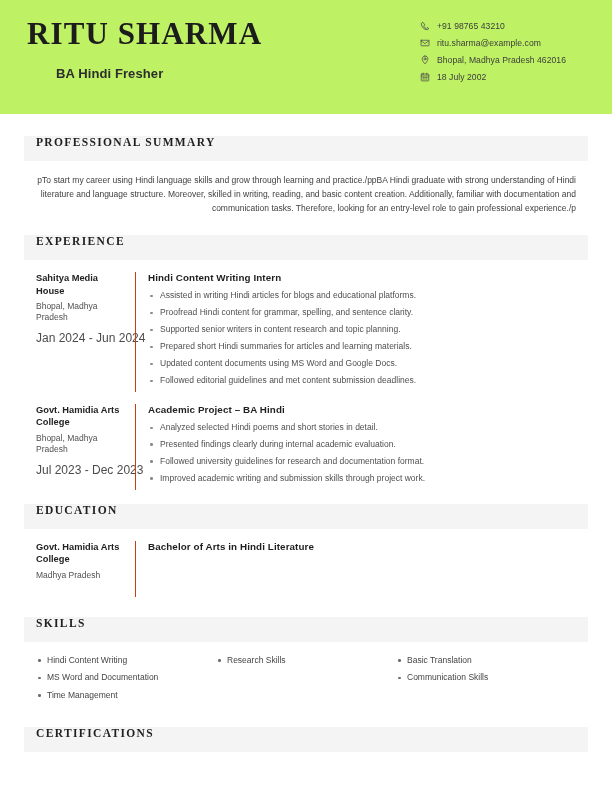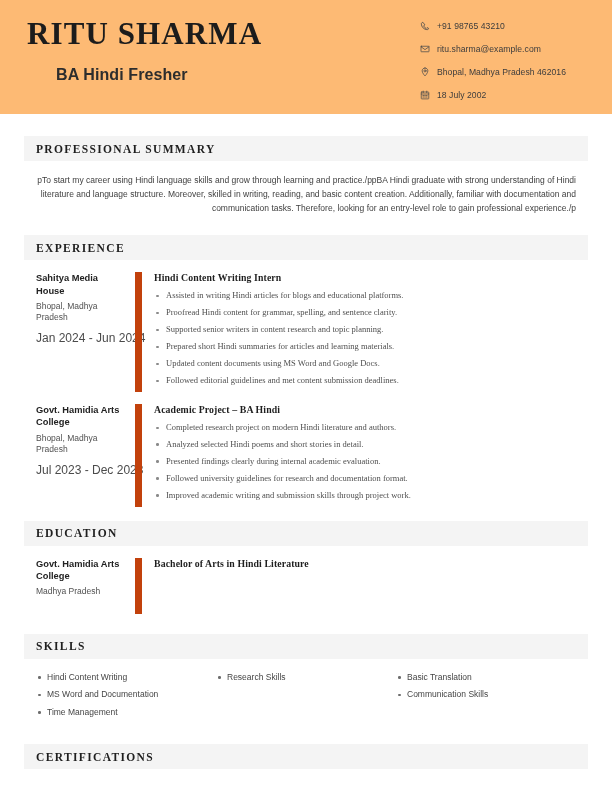--- a/index.html
+++ b/index.html
@@ -11,21 +11,21 @@
     height: 792px;
     background: #ffffff;
     font-family: "Liberation Sans", sans-serif;
     color: #3a3a3a;
     overflow: hidden;
     position: relative;
   }
 
   
   .header {
-    background: #fdba74;
+    background: #bef264;
     height: 114px;
     box-sizing: border-box;
     padding: 16px 24px 0 24px;
     display: flex;
     justify-content: space-between;
     align-items: flex-start;
   }
   .header-left { padding-top: 2px; }
   .name {
     font-family: "Liberation Serif", serif;
@@ -33,32 +33,32 @@
     font-size: 31px;
     letter-spacing: 1.1px;
     color: #1c1c1c;
     line-height: 1.05;
     margin: 0 0 0 3px;
     white-space: nowrap;
   }
   .job-title {
     font-family: "Liberation Sans", sans-serif;
     font-weight: bold;
-    font-size: 16px;
+    font-size: 13px;
     color: #2d2d2d;
     margin: 15px 0 0 4px;
     letter-spacing: 0.1px;
     padding-left: 28px;
   }
   .contact-list {
     margin-top: 5px;
     padding-right: 22px;
     display: flex;
     flex-direction: column;
-    gap: 13px;
+    gap: 7px;
   }
   .contact-row {
     display: flex;
     align-items: center;
     gap: 7px;
     font-size: 8.6px;
     color: #3c3c3c;
     letter-spacing: 0.05px;
     white-space: nowrap;
   }
@@ -72,21 +72,21 @@
     color: #4a4a4a;
   }
   .contact-icon svg { display: block; }
 
   
   .section { padding: 0 24px; }
   .section-bar {
     background: #f4f4f4;
     height: 25px;
     display: flex;
-    align-items: center;
+    align-items: flex-start;
     padding-left: 12px;
     box-sizing: border-box;
   }
   .section-title {
     font-family: "Liberation Serif", serif;
     font-weight: bold;
     font-size: 11.5px;
     letter-spacing: 1.35px;
     color: #1f1f1f;
   }
@@ -124,24 +124,23 @@
     margin-top: 4px;
   }
   .entry-dates {
     font-size: 12px;
     color: #4b4b4b;
     margin-top: 7px;
     white-space: nowrap;
   }
   .entry-right {
     flex: 1;
-    border-left: 7px solid #c2410c;
+    border-left: 1px solid #c2410c;
     padding-left: 12px;
     min-height: 56px;
-    font-family: Liberation Serif, serif;
   }
   .entry-role {
     font-size: 9.8px;
     font-weight: bold;
     color: #1f1f1f;
     margin-bottom: 7px;
     letter-spacing: 0.1px;
   }
   ul.bullets {
     list-style: none;
@@ -293,21 +292,20 @@
 
   <div class="entry">
     <div class="entry-left">
       <div class="entry-org">Govt. Hamidia Arts College</div>
       <div class="entry-loc">Bhopal, Madhya Pradesh</div>
       <div class="entry-dates">Jul 2023 - Dec 2023</div>
     </div>
     <div class="entry-right">
       <div class="entry-role">Academic Project – BA Hindi</div>
       <ul class="bullets">
-        <li>Completed research project on modern Hindi literature and authors.</li>
         <li>Analyzed selected Hindi poems and short stories in detail.</li>
         <li>Presented findings clearly during internal academic evaluation.</li>
         <li>Followed university guidelines for research and documentation format.</li>
         <li>Improved academic writing and submission skills through project work.</li>
       </ul>
     </div>
   </div>
 </div>
 
 <div class="gap-sm"></div>

